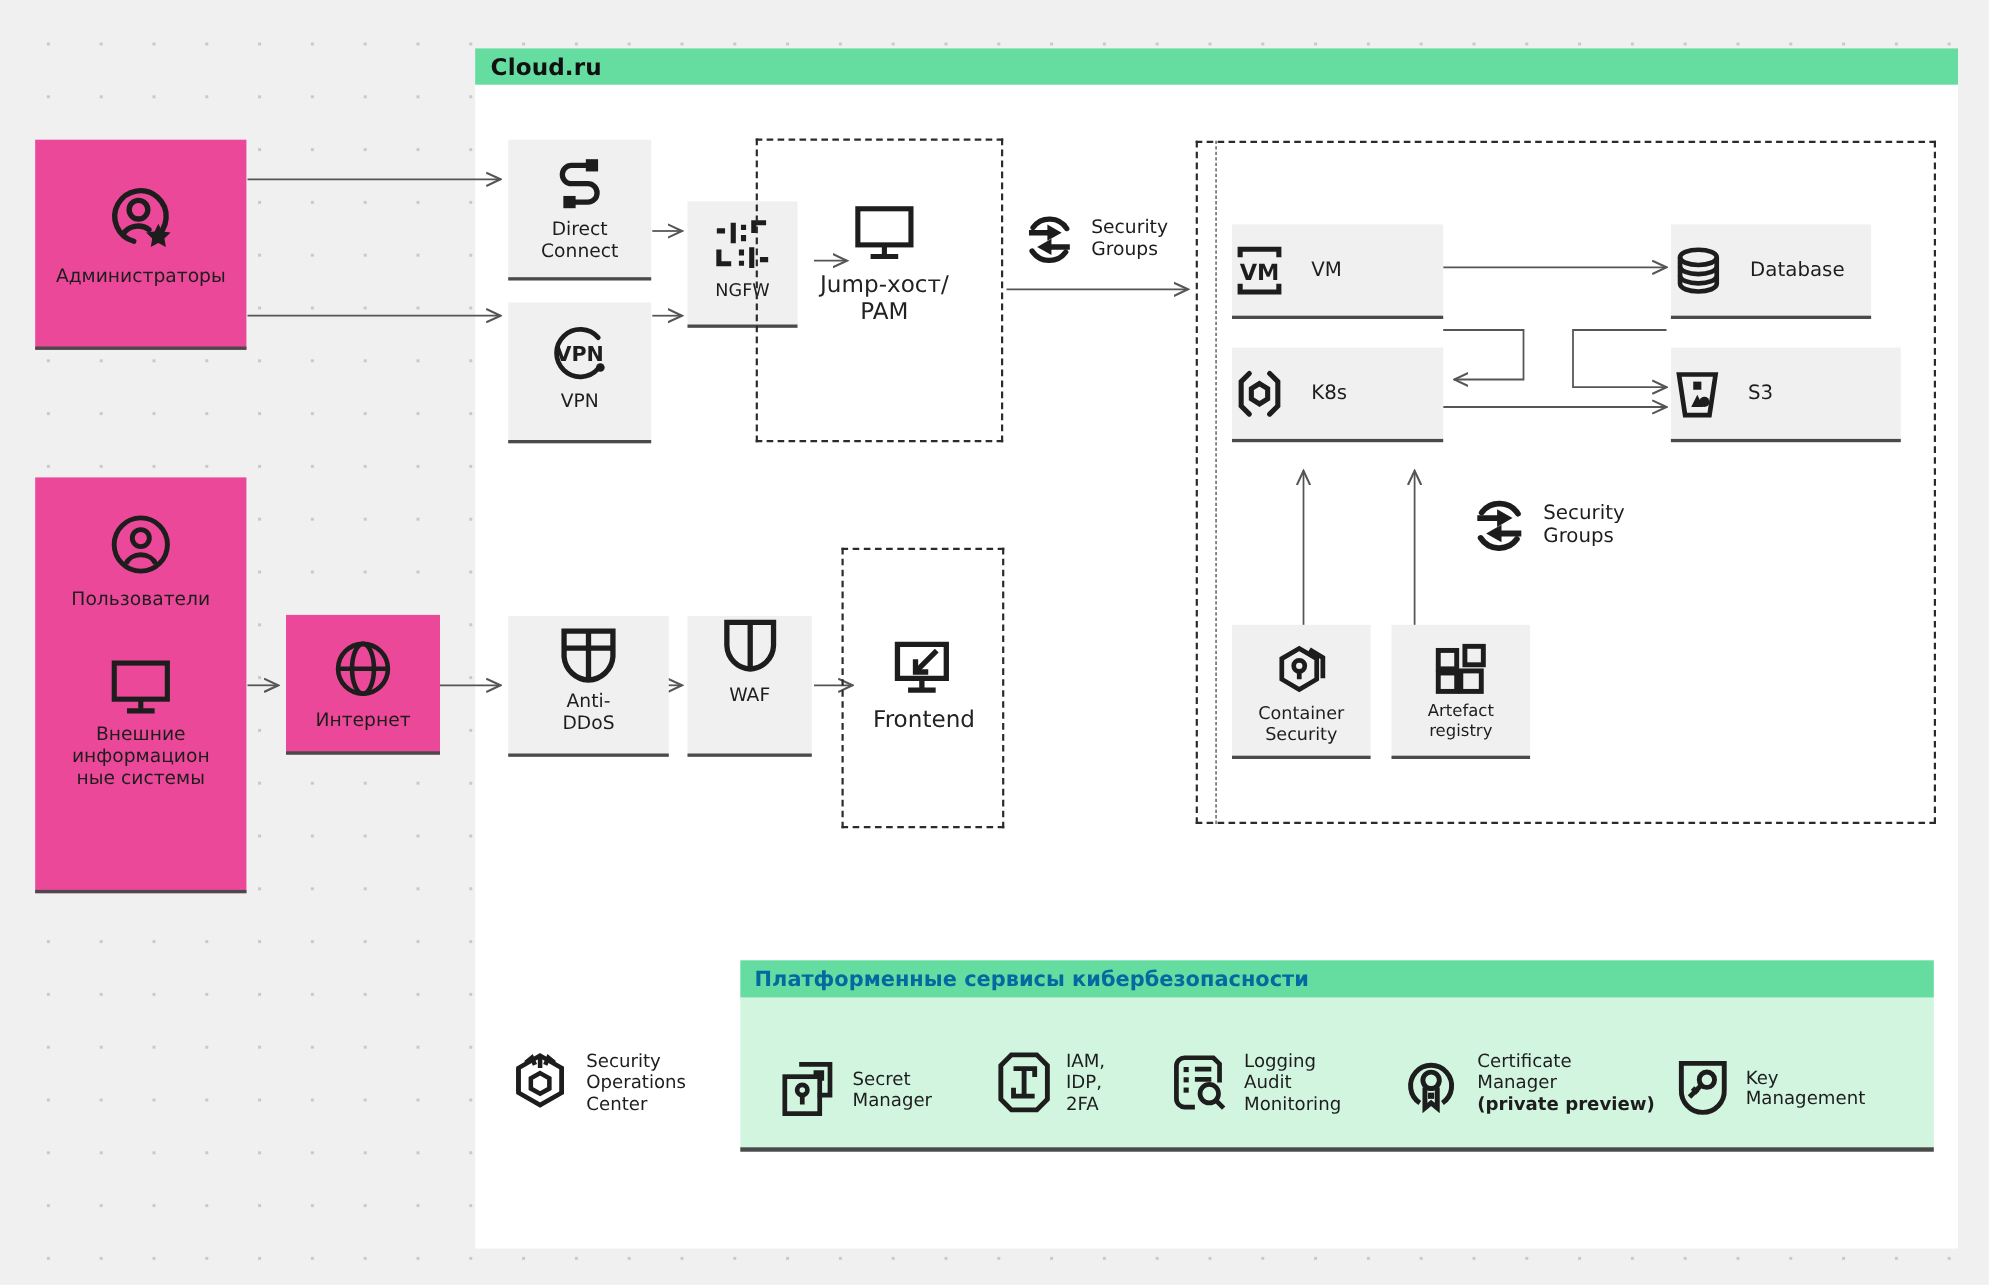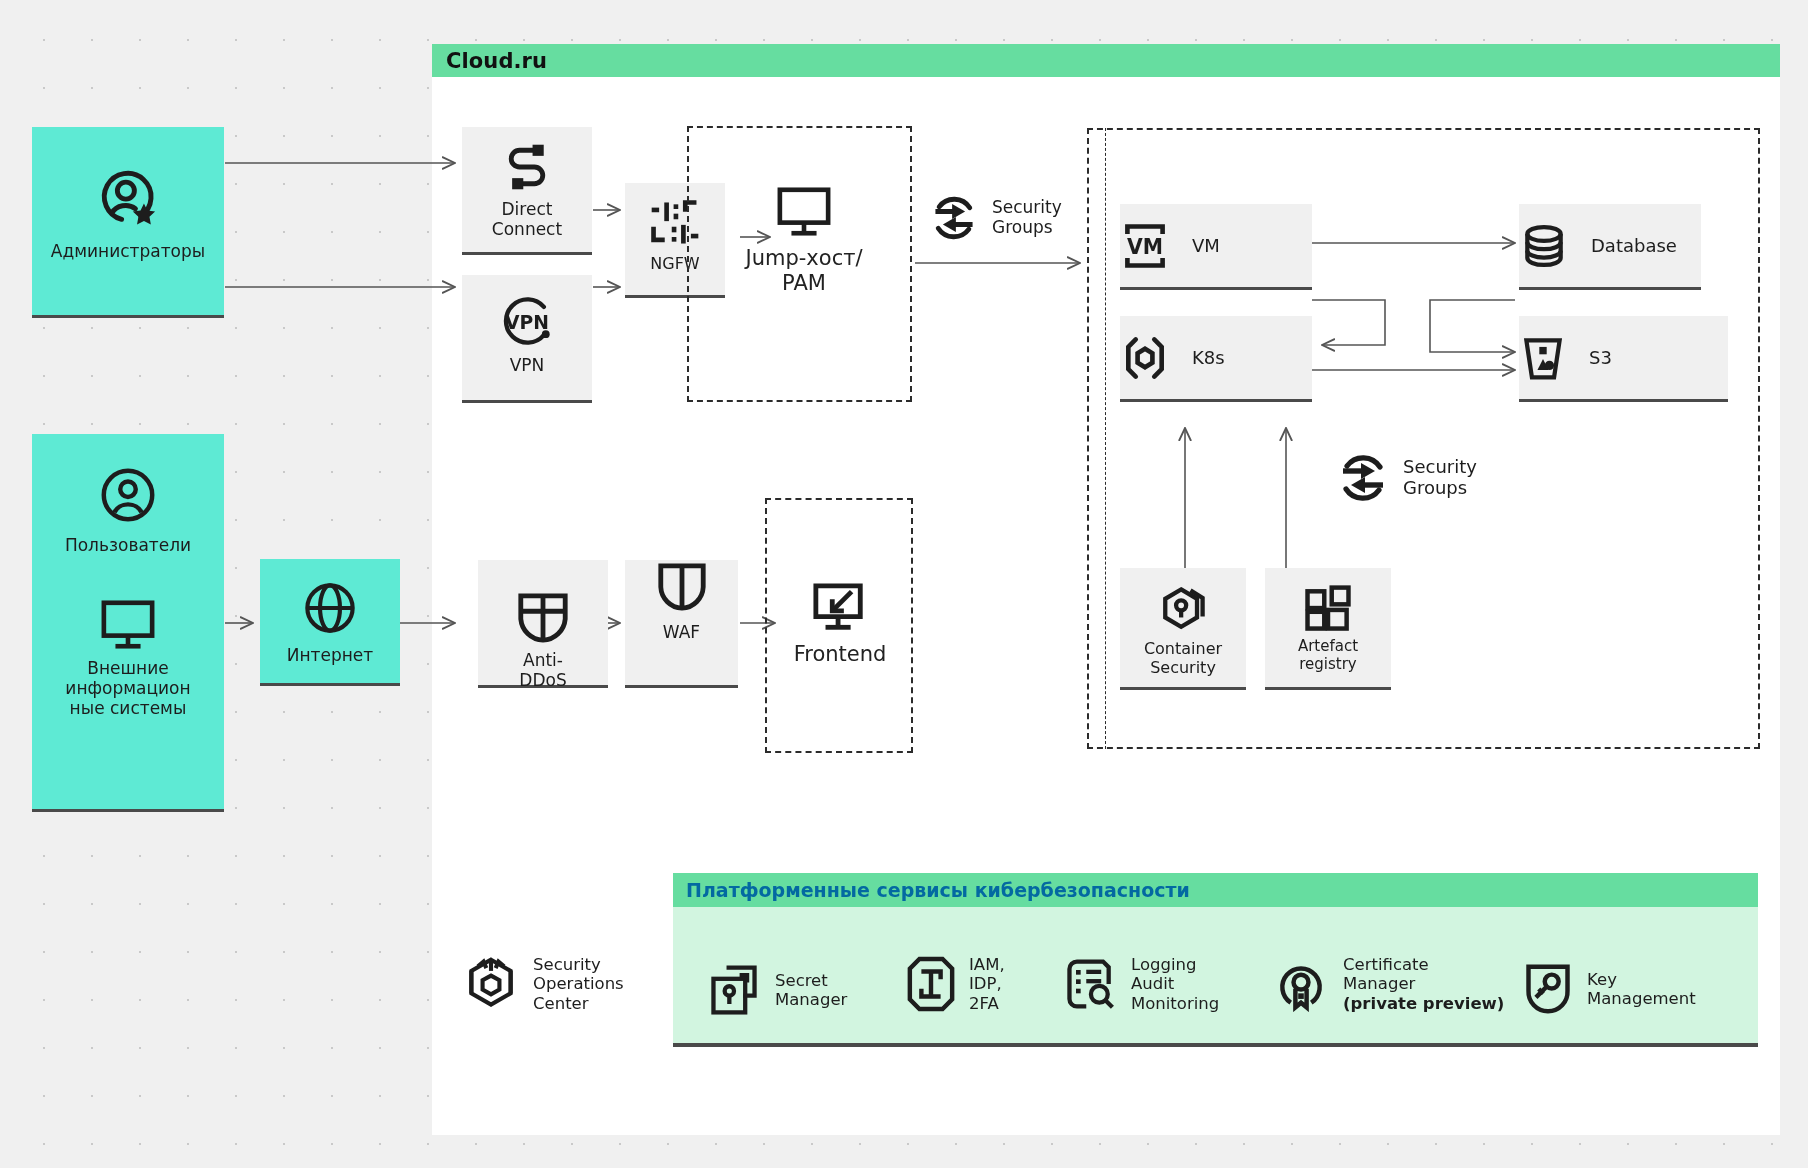--- a/index.html
+++ b/index.html
@@ -34,21 +34,21 @@
   }
 
   
   .node{
     position:absolute;
     display:flex; flex-direction:column;
     align-items:center; justify-content:flex-start;
     text-align:center;
     border-bottom:3px solid #4a4a4a;
   }
-  .node.white{ background:#5eead4; }
+  .node.white{ background:#ec4899; }
   .node.grey { background:#f0f0f0; }
   .node .ico{ display:flex; align-items:center; justify-content:center; }
   .node .lbl{
     font-size:17px; line-height:1.18; color:#1d1d1d;
     padding:0 4px;
   }
 
   
   .node.rowlab{
     flex-direction:row; align-items:center; justify-content:flex-start;
@@ -263,21 +263,21 @@
         <path d="M8,21 L33,21" stroke="#1d1d1d" stroke-width="5.4"></path>
         <path d="M26,13 L40,21 L26,29 z" fill="#1d1d1d"></path>
         <path d="M48,35 L23,35" stroke="#1d1d1d" stroke-width="5.4"></path>
         <path d="M30,27 L16,35 L30,43 z" fill="#1d1d1d"></path>
       </svg>
     </span>
     <span class="txt" style="white-space:pre-line;">Security
 Groups</span>
   </div>
 
-  <div class="node grey" style="left:462px; top:560px; width:130px; height:128px; padding-top:30px;margin-left:16px;">
+  <div class="node grey" style="left:462px; top:560px; width:146px; height:128px; padding-top:8px;">
     <div class="ico">
       <svg class="iconsvg" width="58" height="56" viewBox="0 0 60 58">
         <path d="M7,6 L53,6 L53,30 a24,24 0 0,1 -23,22 a24,24 0 0,1 -23,-22 z" fill="none" stroke="#1d1d1d" stroke-width="5"></path>
         <path d="M7,22 L53,22" stroke="#1d1d1d" stroke-width="5"></path>
         <path d="M30,6 L30,52" stroke="#1d1d1d" stroke-width="5"></path>
         <path d="M30,34 L53,34" stroke="#1d1d1d" stroke-width="0"></path>
       </svg>
     </div>
     <div class="lbl" style="margin-top:4px; white-space:pre-line;">Anti-
 DDoS</div>

